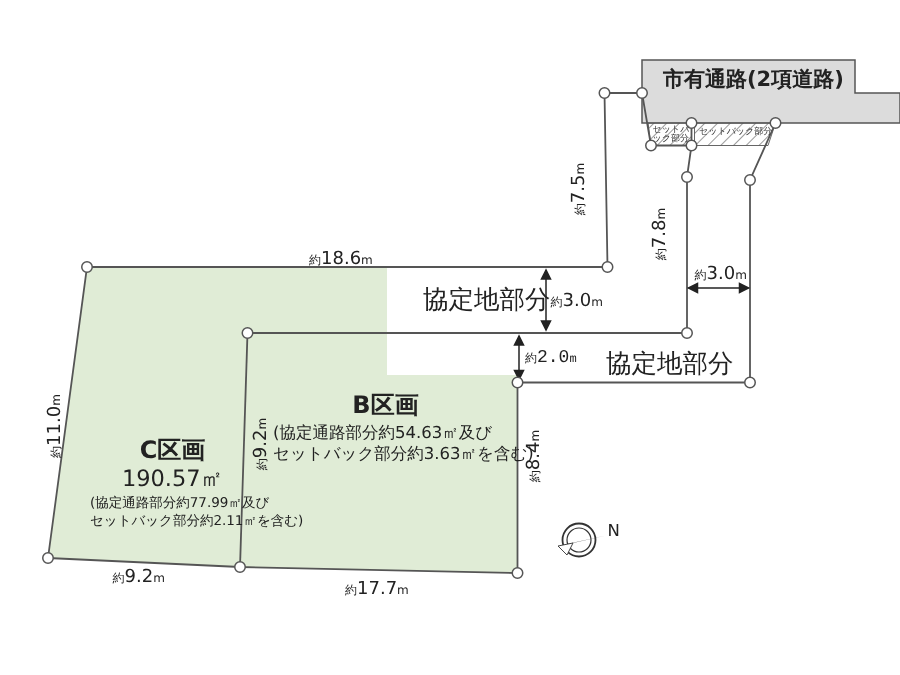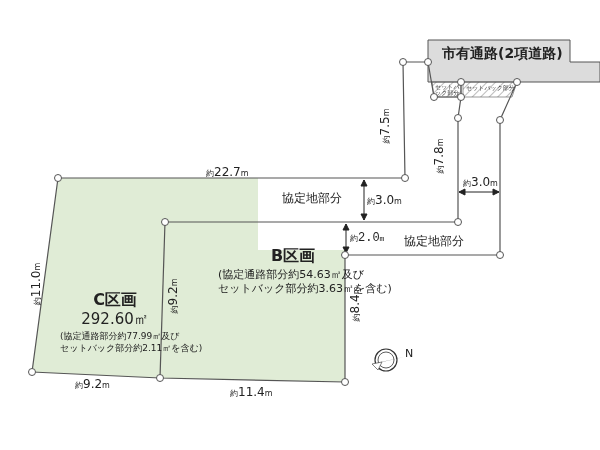--- a/index.html
+++ b/index.html
@@ -9,21 +9,21 @@
   .dim { font-size:11px; }
   .dim .yaku { font-size:8px; }
   .dim .num { font-size:12px; }
   .dim .unit { font-size:8px; }
   .vert { transform-origin:center; transform:rotate(-90deg); }
   .parcel-title { font-size:16px; font-weight:bold; text-align:center; }
   .parcel-area { font-size:15px; text-align:center; }
   .parcel-note { font-size:9px; text-align:center; line-height:1.3; }
   .parcel-note-b { font-size:11px; text-align:left; line-height:1.3; }
   .road-label { font-size:14px; font-weight:bold; }
-  .agree { font-size:12px; }
+  .agree { font-size:17px; }
   .setback { font-size:6px; color:#333; }
 </style>
 </head>
 <body>
 
 <svg width="600" height="450" viewBox="0 0 600 450">
   <defs>
     <pattern id="hatch" patternUnits="userSpaceOnUse" width="6" height="6" patternTransform="rotate(45)">
       <line x1="0" y1="0" x2="0" y2="6" stroke="#555" stroke-width="0.8"></line>
     </pattern>
@@ -90,51 +90,51 @@
     <polygon points="-14,4 -4,2 -8,10" fill="#fff" stroke="#333" stroke-width="0.6"></polygon>
   </g>
 </svg>
 
 <div class="lbl road-label" style="left:442px; top:46px;text-align:right;">市有通路(2項道路)</div>
 <div class="lbl setback" style="left:435px; top:84px; width:26px; white-space:normal;">セットバック部分</div>
 <div class="lbl setback" style="left:466px; top:85px;">セットバック部分</div>
 
 <div class="lbl" style="left:60px; top:248px; width:110px;margin-top:44px;">
   <div class="parcel-title">C区画</div>
-  <div class="parcel-area" style="margin-top:4px;">292.60㎡</div>
+  <div class="parcel-area" style="margin-top:4px;">190.57㎡</div>
   <div class="parcel-note" style="margin-top:4px;">(協定通路部分約77.99㎡及び</div>
   <div class="parcel-note">セットバック部分約2.11㎡を含む)</div>
 </div>
 
-<div class="lbl" style="left:182px; top:248px; width:150px;margin-left:36px;">
+<div class="lbl" style="left:182px; top:262px; width:150px;">
   <div class="parcel-title">B区画</div>
   <div class="parcel-note-b" style="margin-top:4px;">(協定通路部分約54.63㎡及び</div>
   <div class="parcel-note-b">セットバック部分約3.63㎡を含む)</div>
 </div>
 
 <div class="lbl agree" style="left:282px; top:192px;">協定地部分</div>
 <div class="lbl agree" style="left:404px; top:235px;">協定地部分</div>
 
 <div class="lbl dim" style="left:206px; top:166px;">
-  <span class="yaku">約</span><span class="num">22.7</span><span class="unit">m</span>
+  <span class="yaku">約</span><span class="num">18.6</span><span class="unit">m</span>
 </div>
 <div class="lbl dim" style="left:367px; top:194px;">
   <span class="yaku">約</span><span class="num">3.0</span><span class="unit">m</span>
 </div>
 <div class="lbl dim" style="left:350px; top:232px;font-family:Liberation Mono, monospace;">
   <span class="yaku">約</span><span class="num">2.0</span><span class="unit">m</span>
 </div>
 <div class="lbl dim" style="left:463px; top:176px;">
   <span class="yaku">約</span><span class="num">3.0</span><span class="unit">m</span>
 </div>
 <div class="lbl dim" style="left:75px; top:378px;">
   <span class="yaku">約</span><span class="num">9.2</span><span class="unit">m</span>
 </div>
 <div class="lbl dim" style="left:230px; top:386px;">
-  <span class="yaku">約</span><span class="num">11.4</span><span class="unit">m</span>
+  <span class="yaku">約</span><span class="num">17.7</span><span class="unit">m</span>
 </div>
 
 <div class="lbl dim vert" style="left:368px; top:120px;">
   <span class="yaku">約</span><span class="num">7.5</span><span class="unit">m</span>
 </div>
 <div class="lbl dim vert" style="left:422px; top:150px;">
   <span class="yaku">約</span><span class="num">7.8</span><span class="unit">m</span>
 </div>
 <div class="lbl dim vert" style="left:15px; top:278px;">
   <span class="yaku">約</span><span class="num">11.0</span><span class="unit">m</span>

